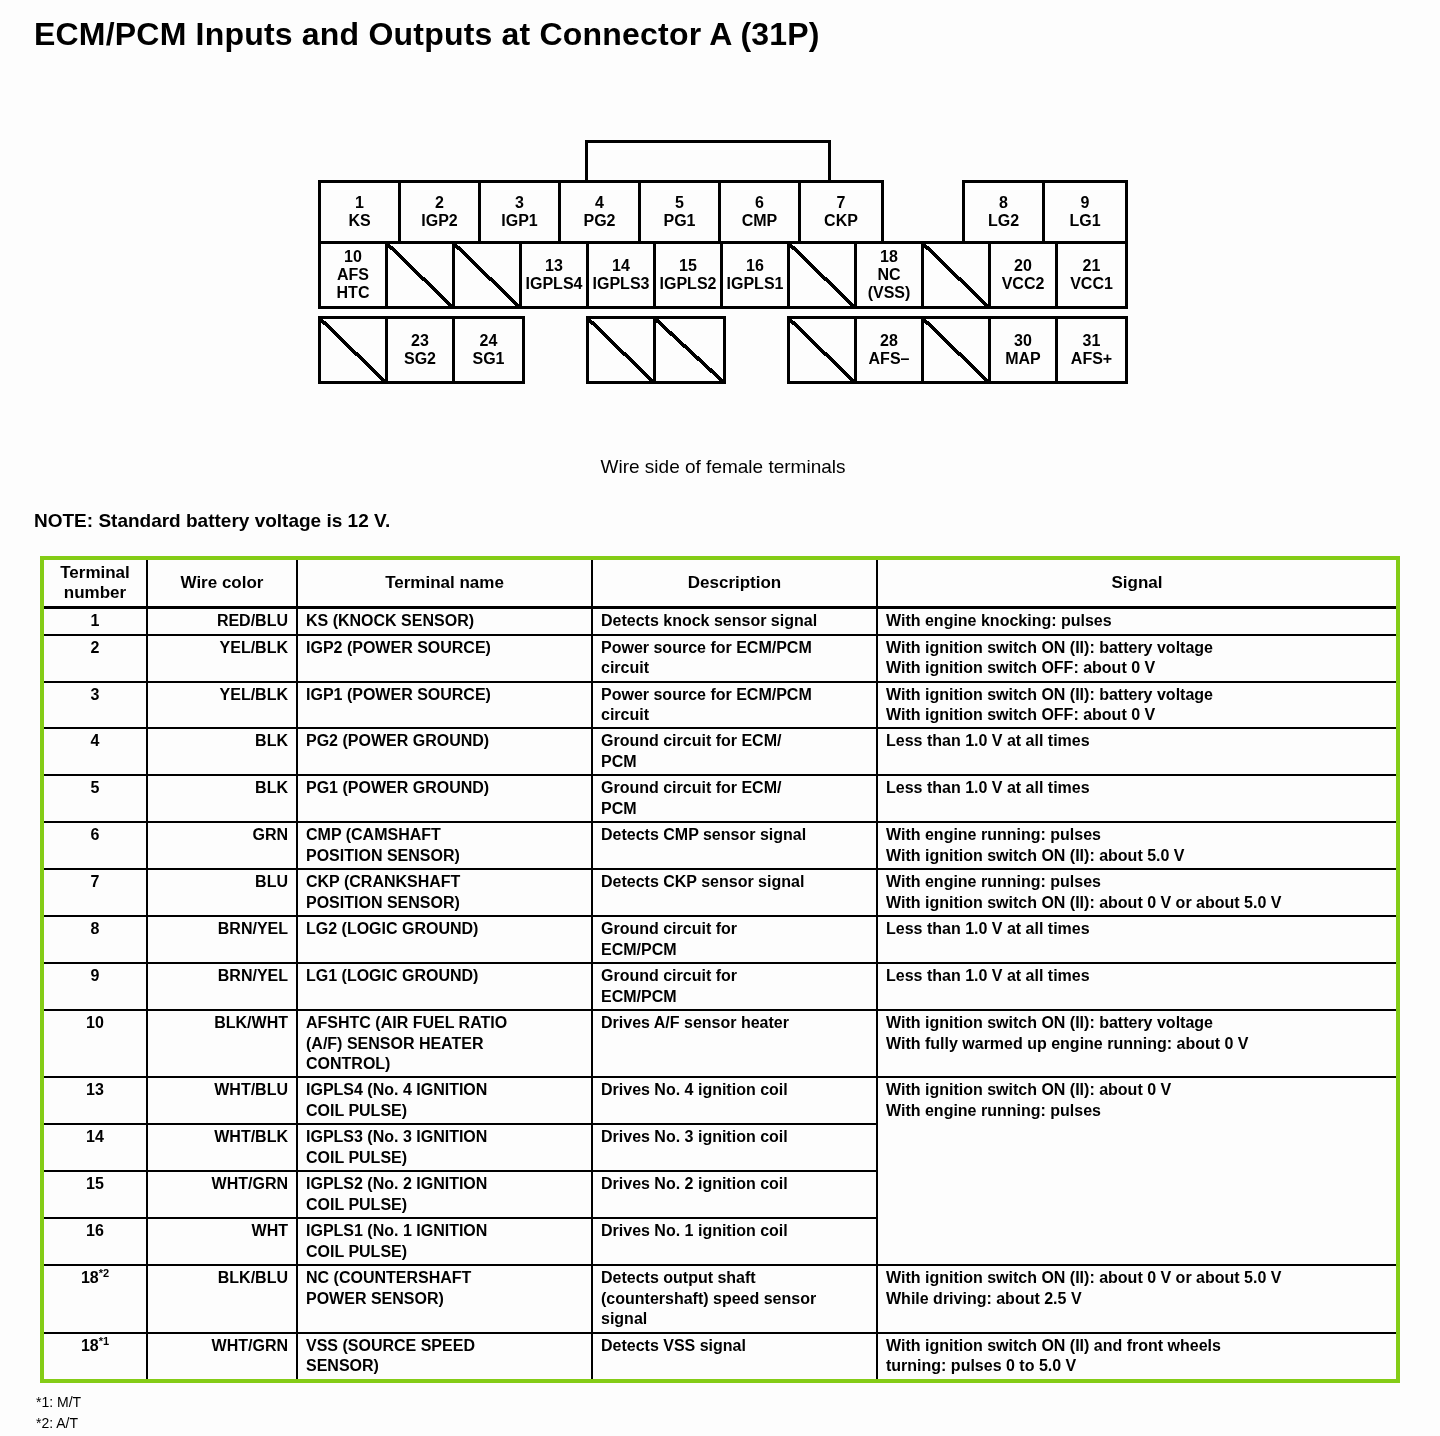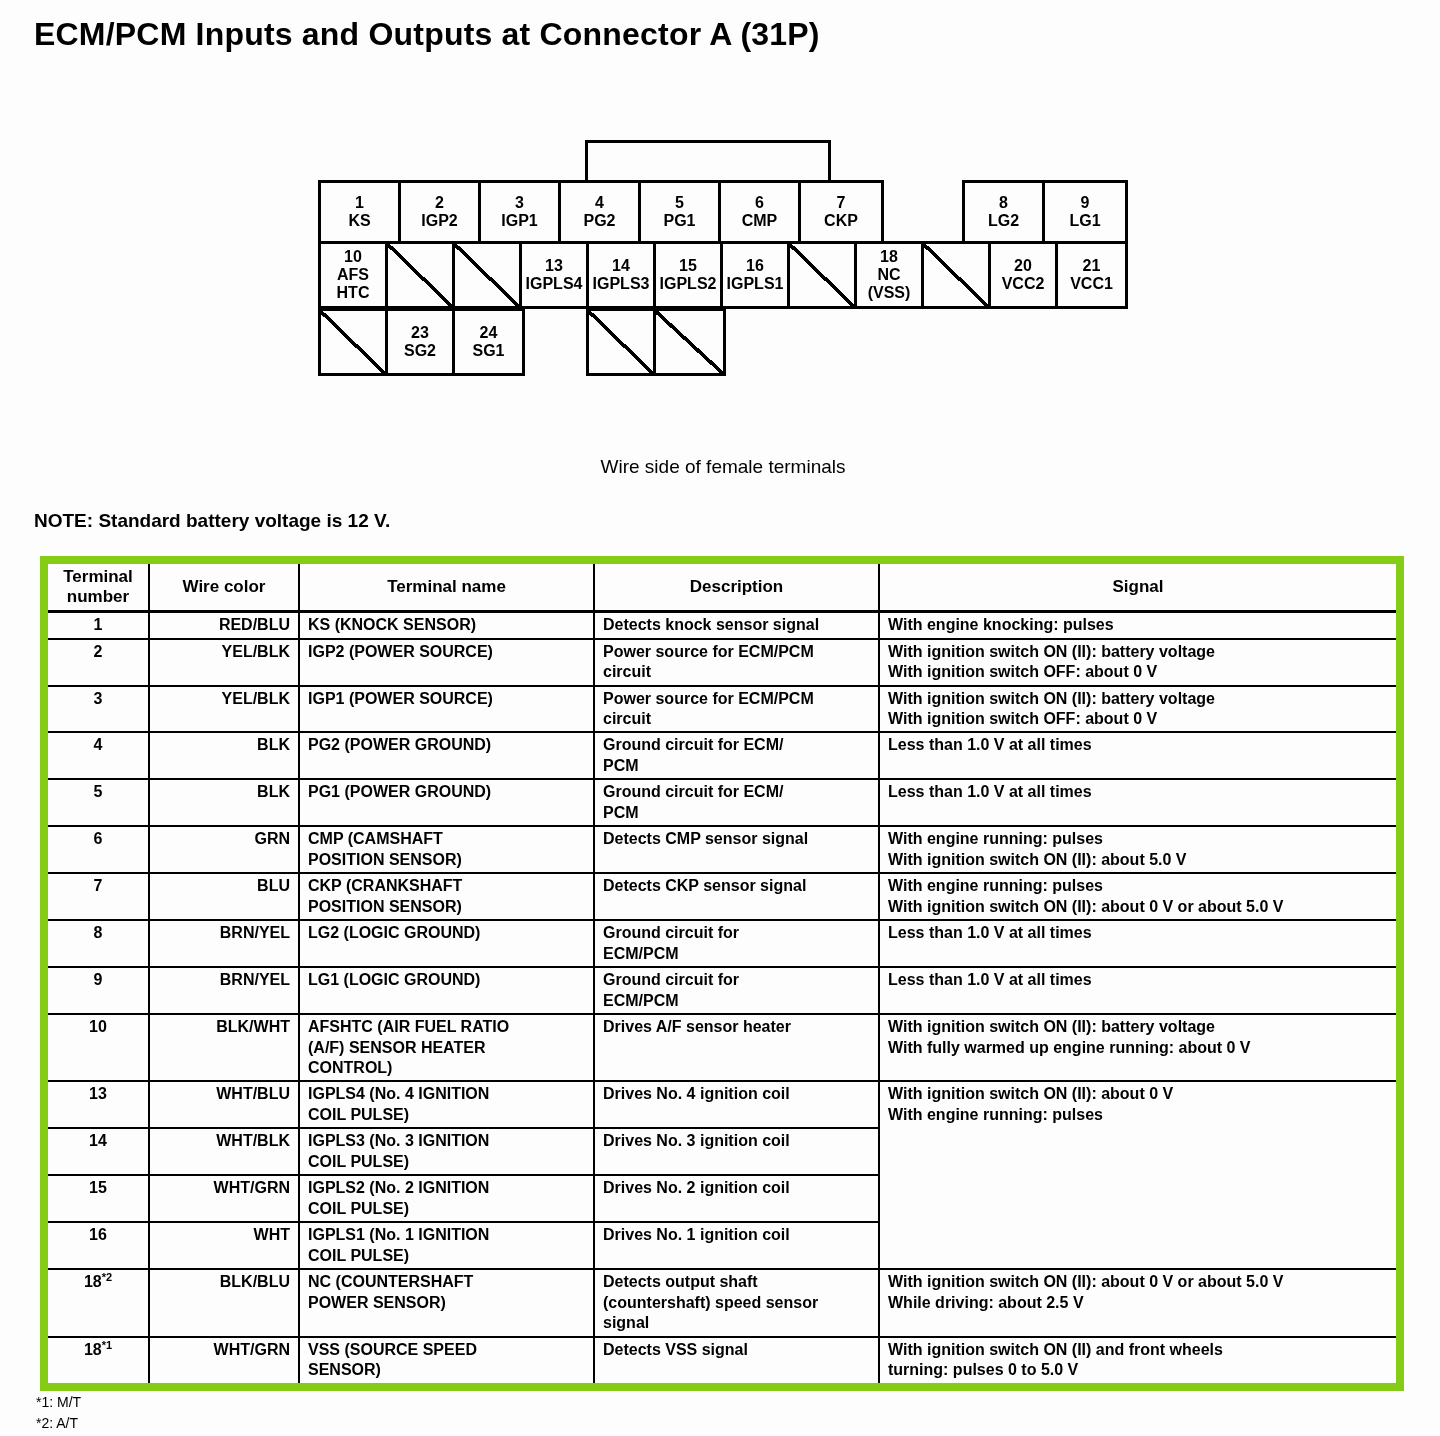--- a/index.html
+++ b/index.html
@@ -19,21 +19,21 @@
 
   
   .connector { position: absolute; left: 318px; top: 140px; width: 810px; height: 245px; }
   .conn-tab {
     position: absolute; left: 267px; top: 0; width: 246px; height: 43px;
     border: 3px solid #000; background: #fdfdfd;
   }
   .crow { position: absolute; left: 0; display: flex; }
   .crow-1 { top: 40px; }
   .crow-2 { top: 101px; }
-  .crow-3 { top: 168px; align-items: center; }
+  .crow-3 { top: 176px; align-items: center; }
   .seg { display: flex; border: 3px solid #000; background: #fdfdfd; }
   .crow-1 .seg { height: 64px; }
   .crow-2 .seg, .crow-3 .seg { height: 68px; }
   .pin {
     display: flex; flex-direction: column; align-items: center; justify-content: center;
     border-right: 3px solid #000;
     font-weight: bold; font-size: 16px; line-height: 1.12; text-align: center;
   }
   .seg .pin:last-child { border-right: none; }
   .w80 { width: 80px; }
@@ -52,21 +52,21 @@
   }
   .battery-note {
     position: absolute; left: 34px; top: 510px;
     font-size: 19px; font-weight: bold;
   }
 
   
   .ecm-table {
     position: absolute; left: 40px; top: 556px; width: 1356px;
     border-collapse: collapse; table-layout: fixed; background: #fdfdfd;
-    border: 8px solid #84cc16;
+    border: 4px solid #84cc16;
   }
   .ecm-table th, .ecm-table td { border: 2px solid #000; }
   .ecm-table th {
     font-size: 17px; font-weight: bold; text-align: center; vertical-align: middle;
     padding: 3px 4px; white-space: pre-line; line-height: 1.18;
     border-bottom-width: 3px;
   }
   .ecm-table td {
     font-size: 16px; font-weight: bold; vertical-align: top;
     padding: 2px 8px; white-space: pre-line; line-height: 1.28;
@@ -191,20 +191,36 @@
           <span class="pin-num">24</span>
           <span class="pin-label">SG1</span>
         </div>
     </div>
     <div class="sp61"></div>
     <div class="seg">
       <div class="pin w67 diag"></div>
       <div class="pin w67 diag"></div>
     </div>
     <div class="sp61"></div>
+    <div class="seg">
+      <div class="pin w67 diag"></div>
+      <div class="pin w67">
+          <span class="pin-num">28</span>
+          <span class="pin-label">AFS–</span>
+        </div>
+      <div class="pin w67 diag"></div>
+      <div class="pin w67">
+          <span class="pin-num">30</span>
+          <span class="pin-label">MAP</span>
+        </div>
+      <div class="pin w67">
+          <span class="pin-num">31</span>
+          <span class="pin-label">AFS+</span>
+        </div>
+    </div>
   </div>
 </div>
 
 <div class="wire-caption">Wire side of female terminals</div>
 <div class="battery-note">NOTE: Standard battery voltage is 12 V.</div>
 
 <table class="ecm-table">
   <colgroup>
     <col class="c1">
       <col class="c2">

